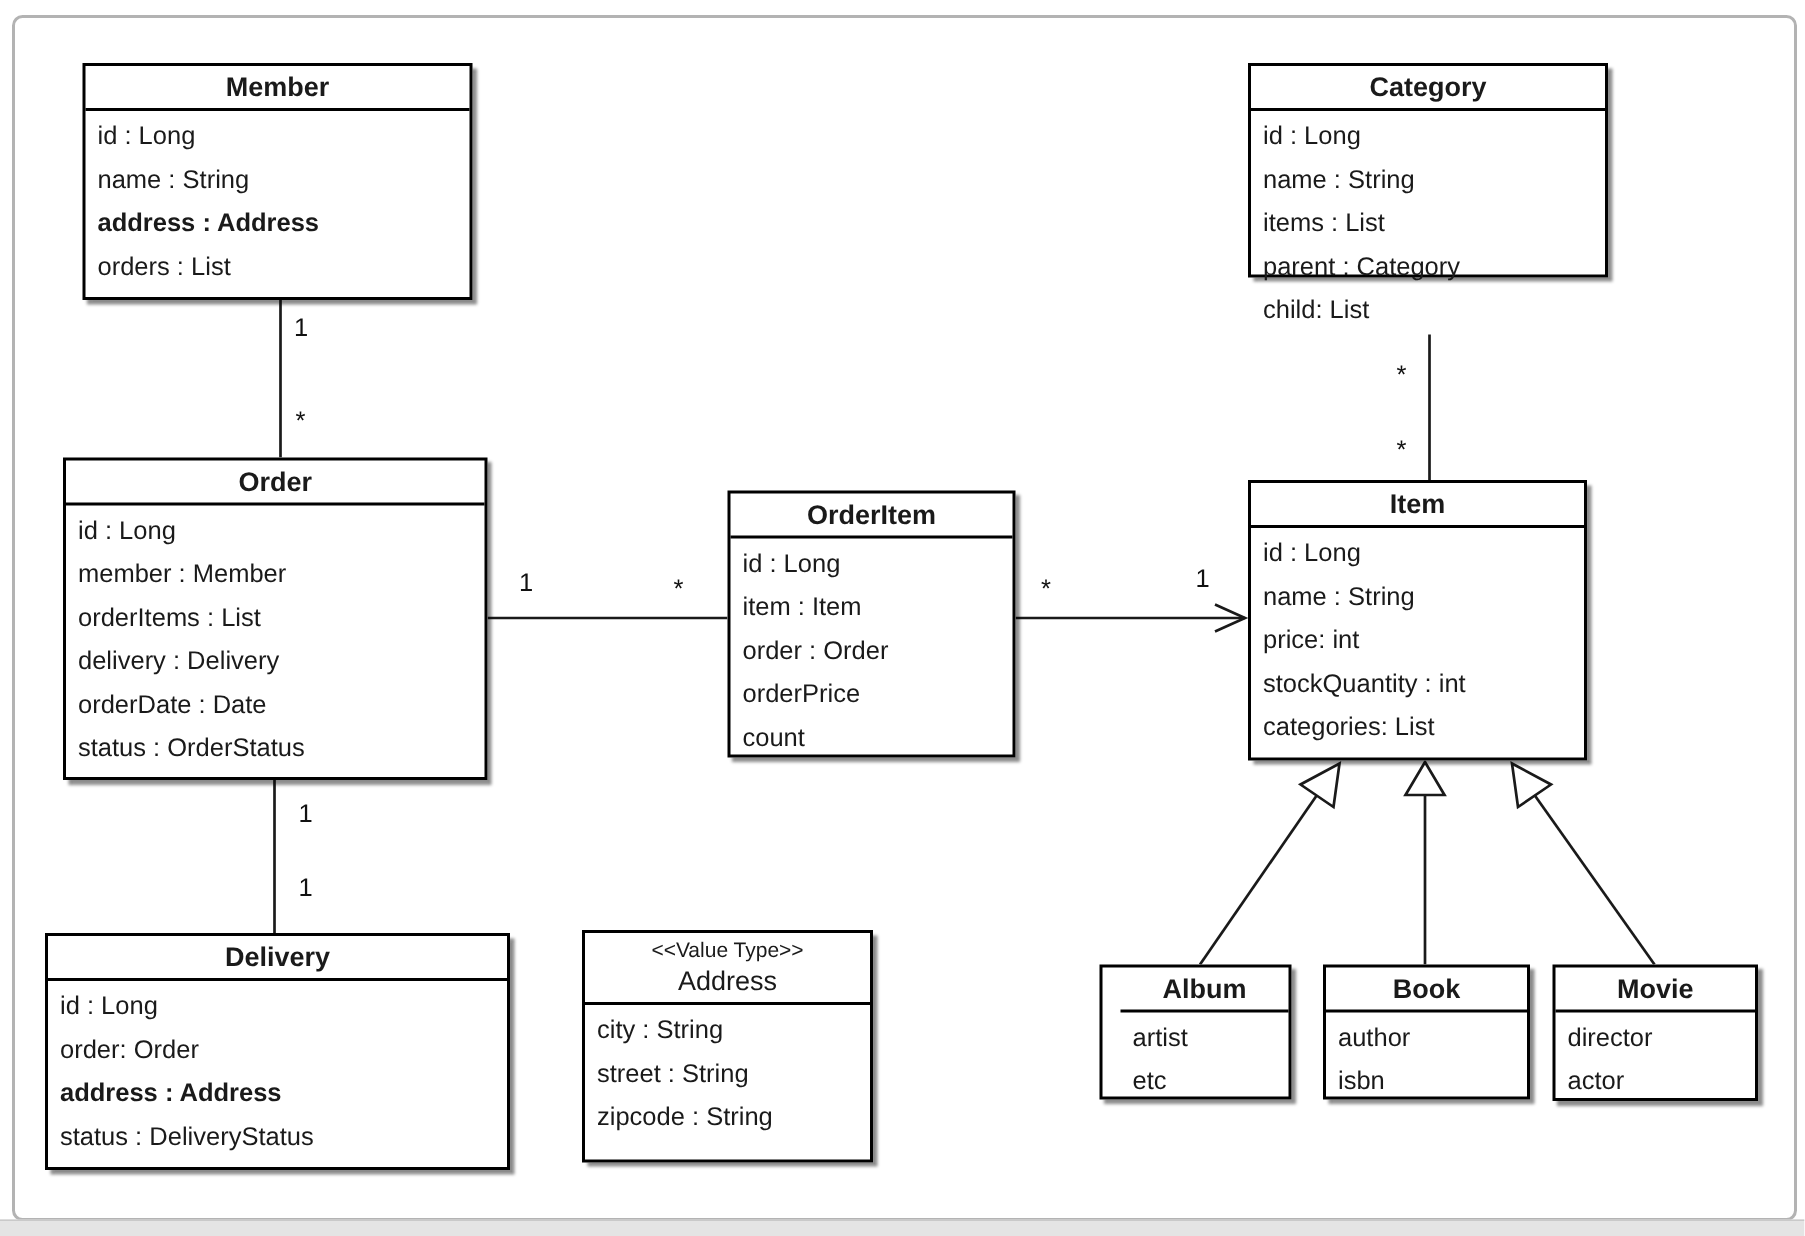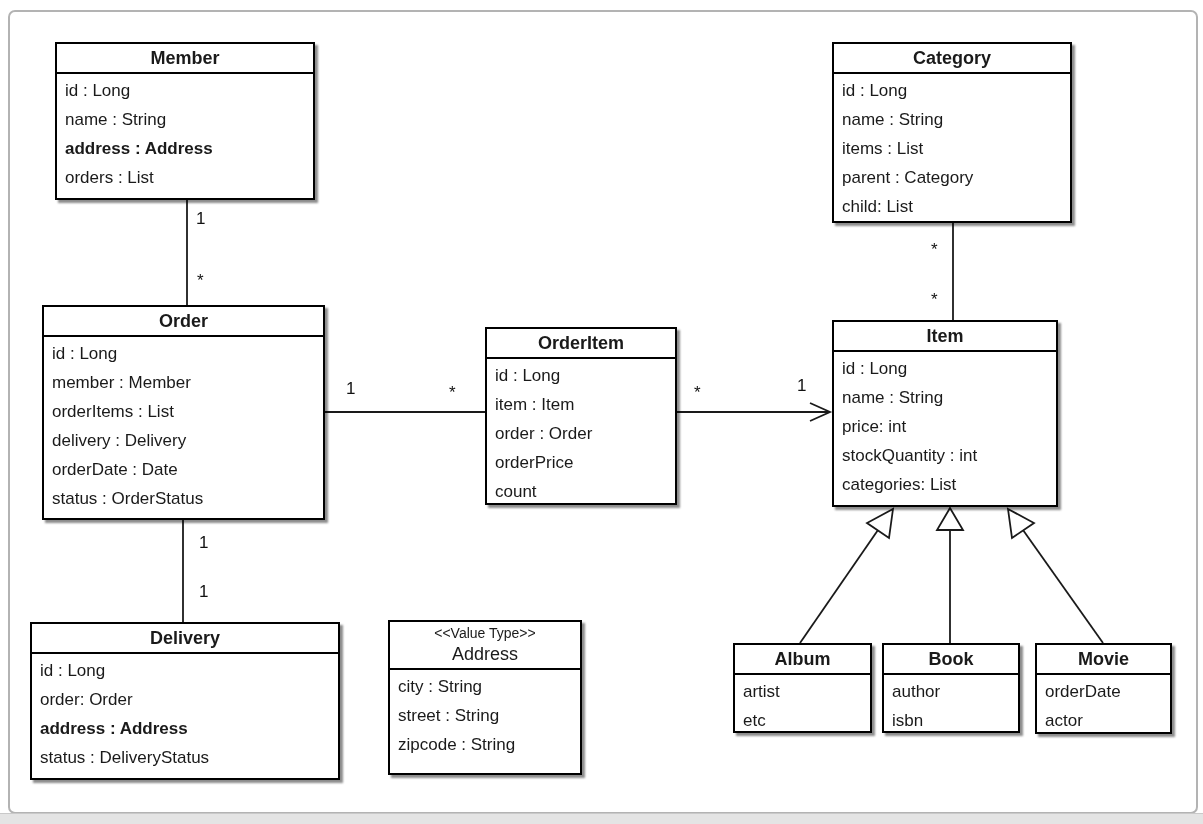--- a/index.html
+++ b/index.html
@@ -77,21 +77,21 @@
 <div class="uml-class" style="left:55px;top:42px;width:260px;height:158px;">
   <div class="uml-title">Member</div>
   <div class="uml-attrs">
     <div class="uml-attr">id : Long</div>
     <div class="uml-attr">name : String</div>
     <div class="uml-attr bold">address : Address</div>
     <div class="uml-attr">orders : List</div>
   </div>
 </div>
 
-<div class="uml-class" style="left:832px;top:42px;width:240px;height:181px;">
+<div class="uml-class" style="left:832px;top:42px;width:240px;height:143px;">
   <div class="uml-title">Category</div>
   <div class="uml-attrs">
     <div class="uml-attr">id : Long</div>
     <div class="uml-attr">name : String</div>
     <div class="uml-attr">items : List</div>
     <div class="uml-attr">parent : Category</div>
     <div class="uml-attr">child: List</div>
   </div>
 </div>
 
@@ -144,35 +144,35 @@
     <div class="uml-stereotype">&lt;&lt;Value Type&gt;&gt;</div>
     <div class="uml-title-text">Address</div>
   </div>
   <div class="uml-attrs">
     <div class="uml-attr">city : String</div>
     <div class="uml-attr">street : String</div>
     <div class="uml-attr">zipcode : String</div>
   </div>
 </div>
 
-<div class="uml-class" style="left:733px;top:643px;width:139px;height:90px;">
+<div class="uml-class" style="left:733px;top:643px;width:128px;height:90px;padding-left:12px;">
   <div class="uml-title">Album</div>
   <div class="uml-attrs">
     <div class="uml-attr">artist</div>
     <div class="uml-attr">etc</div>
   </div>
 </div>
 
 <div class="uml-class" style="left:882px;top:643px;width:138px;height:90px;">
   <div class="uml-title">Book</div>
   <div class="uml-attrs">
     <div class="uml-attr">author</div>
     <div class="uml-attr">isbn</div>
   </div>
 </div>
 
 <div class="uml-class" style="left:1035px;top:643px;width:137px;height:91px;">
   <div class="uml-title">Movie</div>
   <div class="uml-attrs">
-    <div class="uml-attr">orderDate</div>
+    <div class="uml-attr">director</div>
     <div class="uml-attr">actor</div>
   </div>
 </div>
 
 </body></html>

